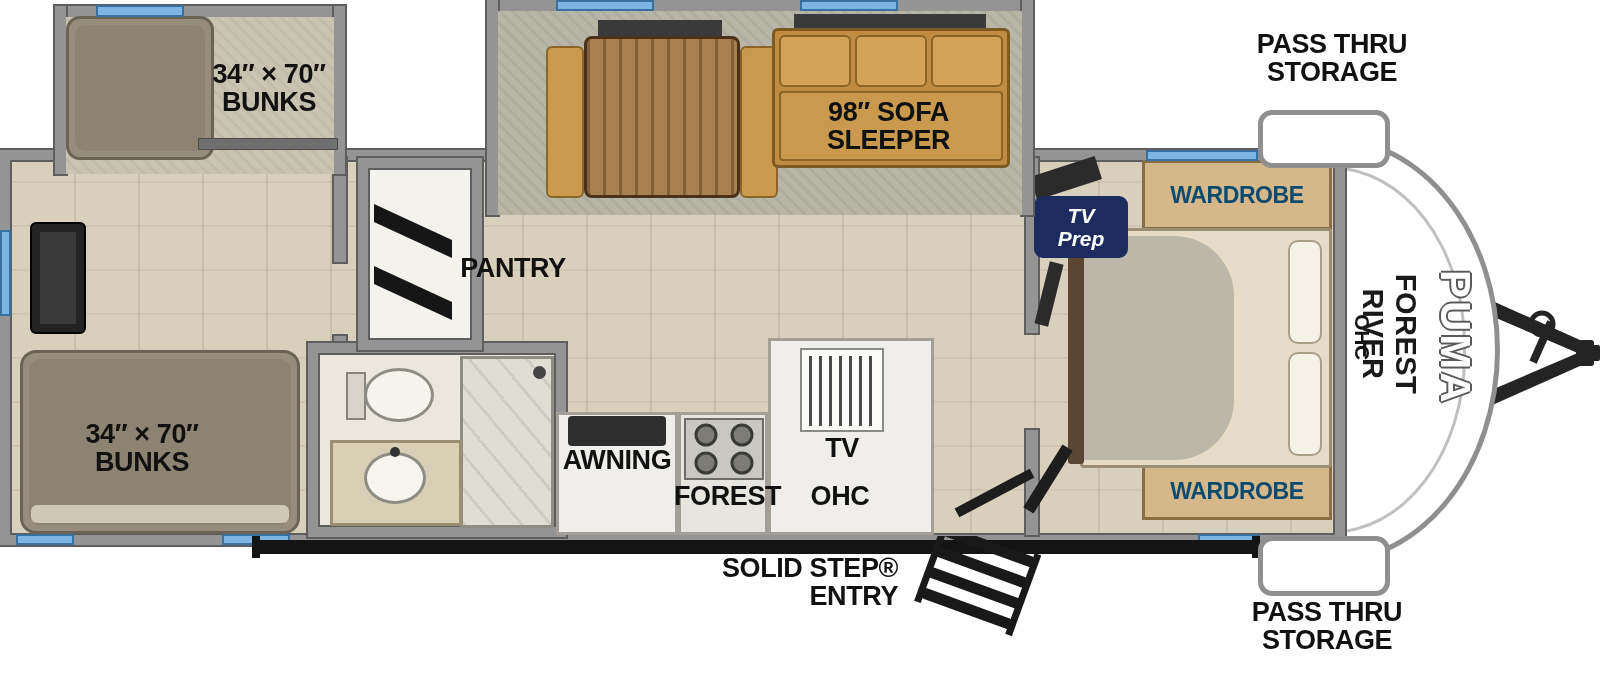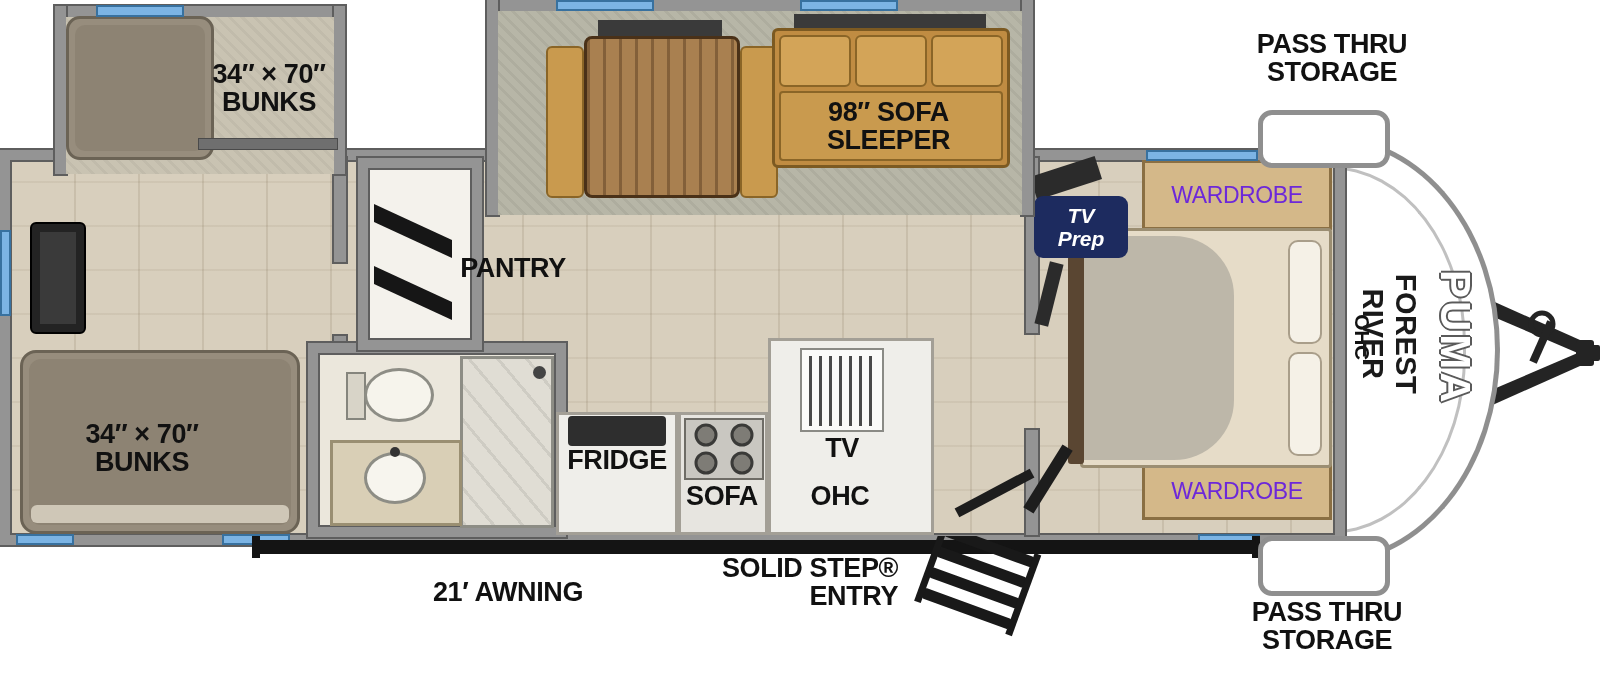--- a/index.html
+++ b/index.html
@@ -24,21 +24,21 @@
   .f21 { font-size:21px; }
   .rot { transform:rotate(90deg); }
   .win { position:absolute; background:#7cb4e4; border:2px solid #38719f; }
   .furn { position:absolute; border-radius:6px; }
   .badge { position:absolute; background:#1d2b5f; border-radius:9px;
            display:flex; align-items:center; justify-content:center; }
   .badge .lbl-in { font-style:italic; font-weight:700; color:#fff; font-size:21px;
                    text-align:center; white-space:pre-line; line-height:1.1; }
   .wardrobe { position:absolute; background:#d4b889; border:3px solid #8a6f43;
               display:flex; align-items:center; justify-content:center; }
-  .wardrobe .lbl-in { font-weight:400; font-size:23px; color:#6d28d9; letter-spacing:-0.4px; }
+  .wardrobe .lbl-in { font-weight:700; font-size:23px; color:#0c4a6e; letter-spacing:-0.4px; }
   .brand-fr { font-weight:700; font-size:29px; color:#1a1a1a; letter-spacing:.5px; text-align:center; }
   .brand-puma { font-weight:700; font-size:42px; letter-spacing:3px; color:#fff; text-align:center;
                 text-shadow:2px 0 0 #5a5a5a, -2px 0 0 #5a5a5a, 0 2px 0 #5a5a5a, 0 -2px 0 #5a5a5a,
                             1px 1px 0 #5a5a5a, -1px -1px 0 #5a5a5a; }
   .passbox { position:absolute; background:#fff; border:5px solid #8f8f8f; border-radius:14px; }
   .leaf { position:absolute; background:#1d1d1d; }
 </style>
 </head>
 <body>
 
@@ -155,39 +155,38 @@
     <div class="abs" style="left:4px;top:60px;width:224px;height:70px;background:#c99a4e;border:2px solid #8a6527;border-radius:4px;"></div>
   </div>
 
   <div class="lbl f27" style="left:204px;top:60px;width:130px;">34″ × 70″
 BUNKS</div>
   <div class="lbl f27" style="left:52px;top:420px;width:180px;">34″ × 70″
 BUNKS</div>
   <div class="lbl f27" style="left:806px;top:98px;width:165px;">98″ SOFA
 SLEEPER</div>
   <div class="lbl f27" style="left:438px;top:254px;width:150px;">PANTRY</div>
-  <div class="lbl f27" style="left:556px;top:446px;width:122px;">FRIDGE</div>
-  <div class="lbl f27" style="left:674px;top:482px;width:96px;">SOFA</div>
+  <div class="lbl f27" style="left:556px;top:446px;width:122px;">AWNING</div>
+  <div class="lbl f27" style="left:674px;top:482px;width:96px;">FOREST</div>
   <div class="lbl f27" style="left:792px;top:482px;width:96px;">OHC</div>
   <div class="lbl f27" style="left:810px;top:434px;width:64px;">TV</div>
   <div class="lbl f21 rot" style="left:1332px;top:324px;width:56px;height:26px;">OHC</div>
 
   <div class="win" style="left:96px;top:5px;width:88px;height:12px;"></div>
   <div class="win" style="left:556px;top:0;width:98px;height:11px;"></div>
   <div class="win" style="left:800px;top:0;width:98px;height:11px;"></div>
   <div class="win" style="left:0;top:230px;width:11px;height:86px;"></div>
   <div class="win" style="left:16px;top:534px;width:58px;height:11px;"></div>
   <div class="win" style="left:222px;top:534px;width:68px;height:11px;"></div>
   <div class="win" style="left:1146px;top:150px;width:112px;height:11px;"></div>
   <div class="win" style="left:1198px;top:534px;width:62px;height:11px;"></div>
 
   <div class="abs" style="left:252px;top:536px;width:8px;height:22px;background:#141414;"></div>
   <div class="abs" style="left:1252px;top:536px;width:8px;height:22px;background:#141414;"></div>
   <div class="abs" style="left:256px;top:540px;width:1000px;height:14px;background:#141414;border-radius:3px;"></div>
-  <div class="lbl f27" style="left:408px;top:578px;width:200px;">21′ AWNING</div>
 
   <svg class="abs" style="left:898px;top:536px" width="150" height="105" viewBox="0 0 150 105">
     <g transform="rotate(20 75 52)" fill="#191919">
       <rect x="30" y="2" width="92" height="11" rx="2"></rect>
       <rect x="30" y="24" width="92" height="11" rx="2"></rect>
       <rect x="30" y="46" width="92" height="11" rx="2"></rect>
       <rect x="30" y="68" width="92" height="11" rx="2"></rect>
       <rect x="24" y="-2" width="7" height="86"></rect>
       <rect x="121" y="-2" width="7" height="86"></rect>
     </g>

